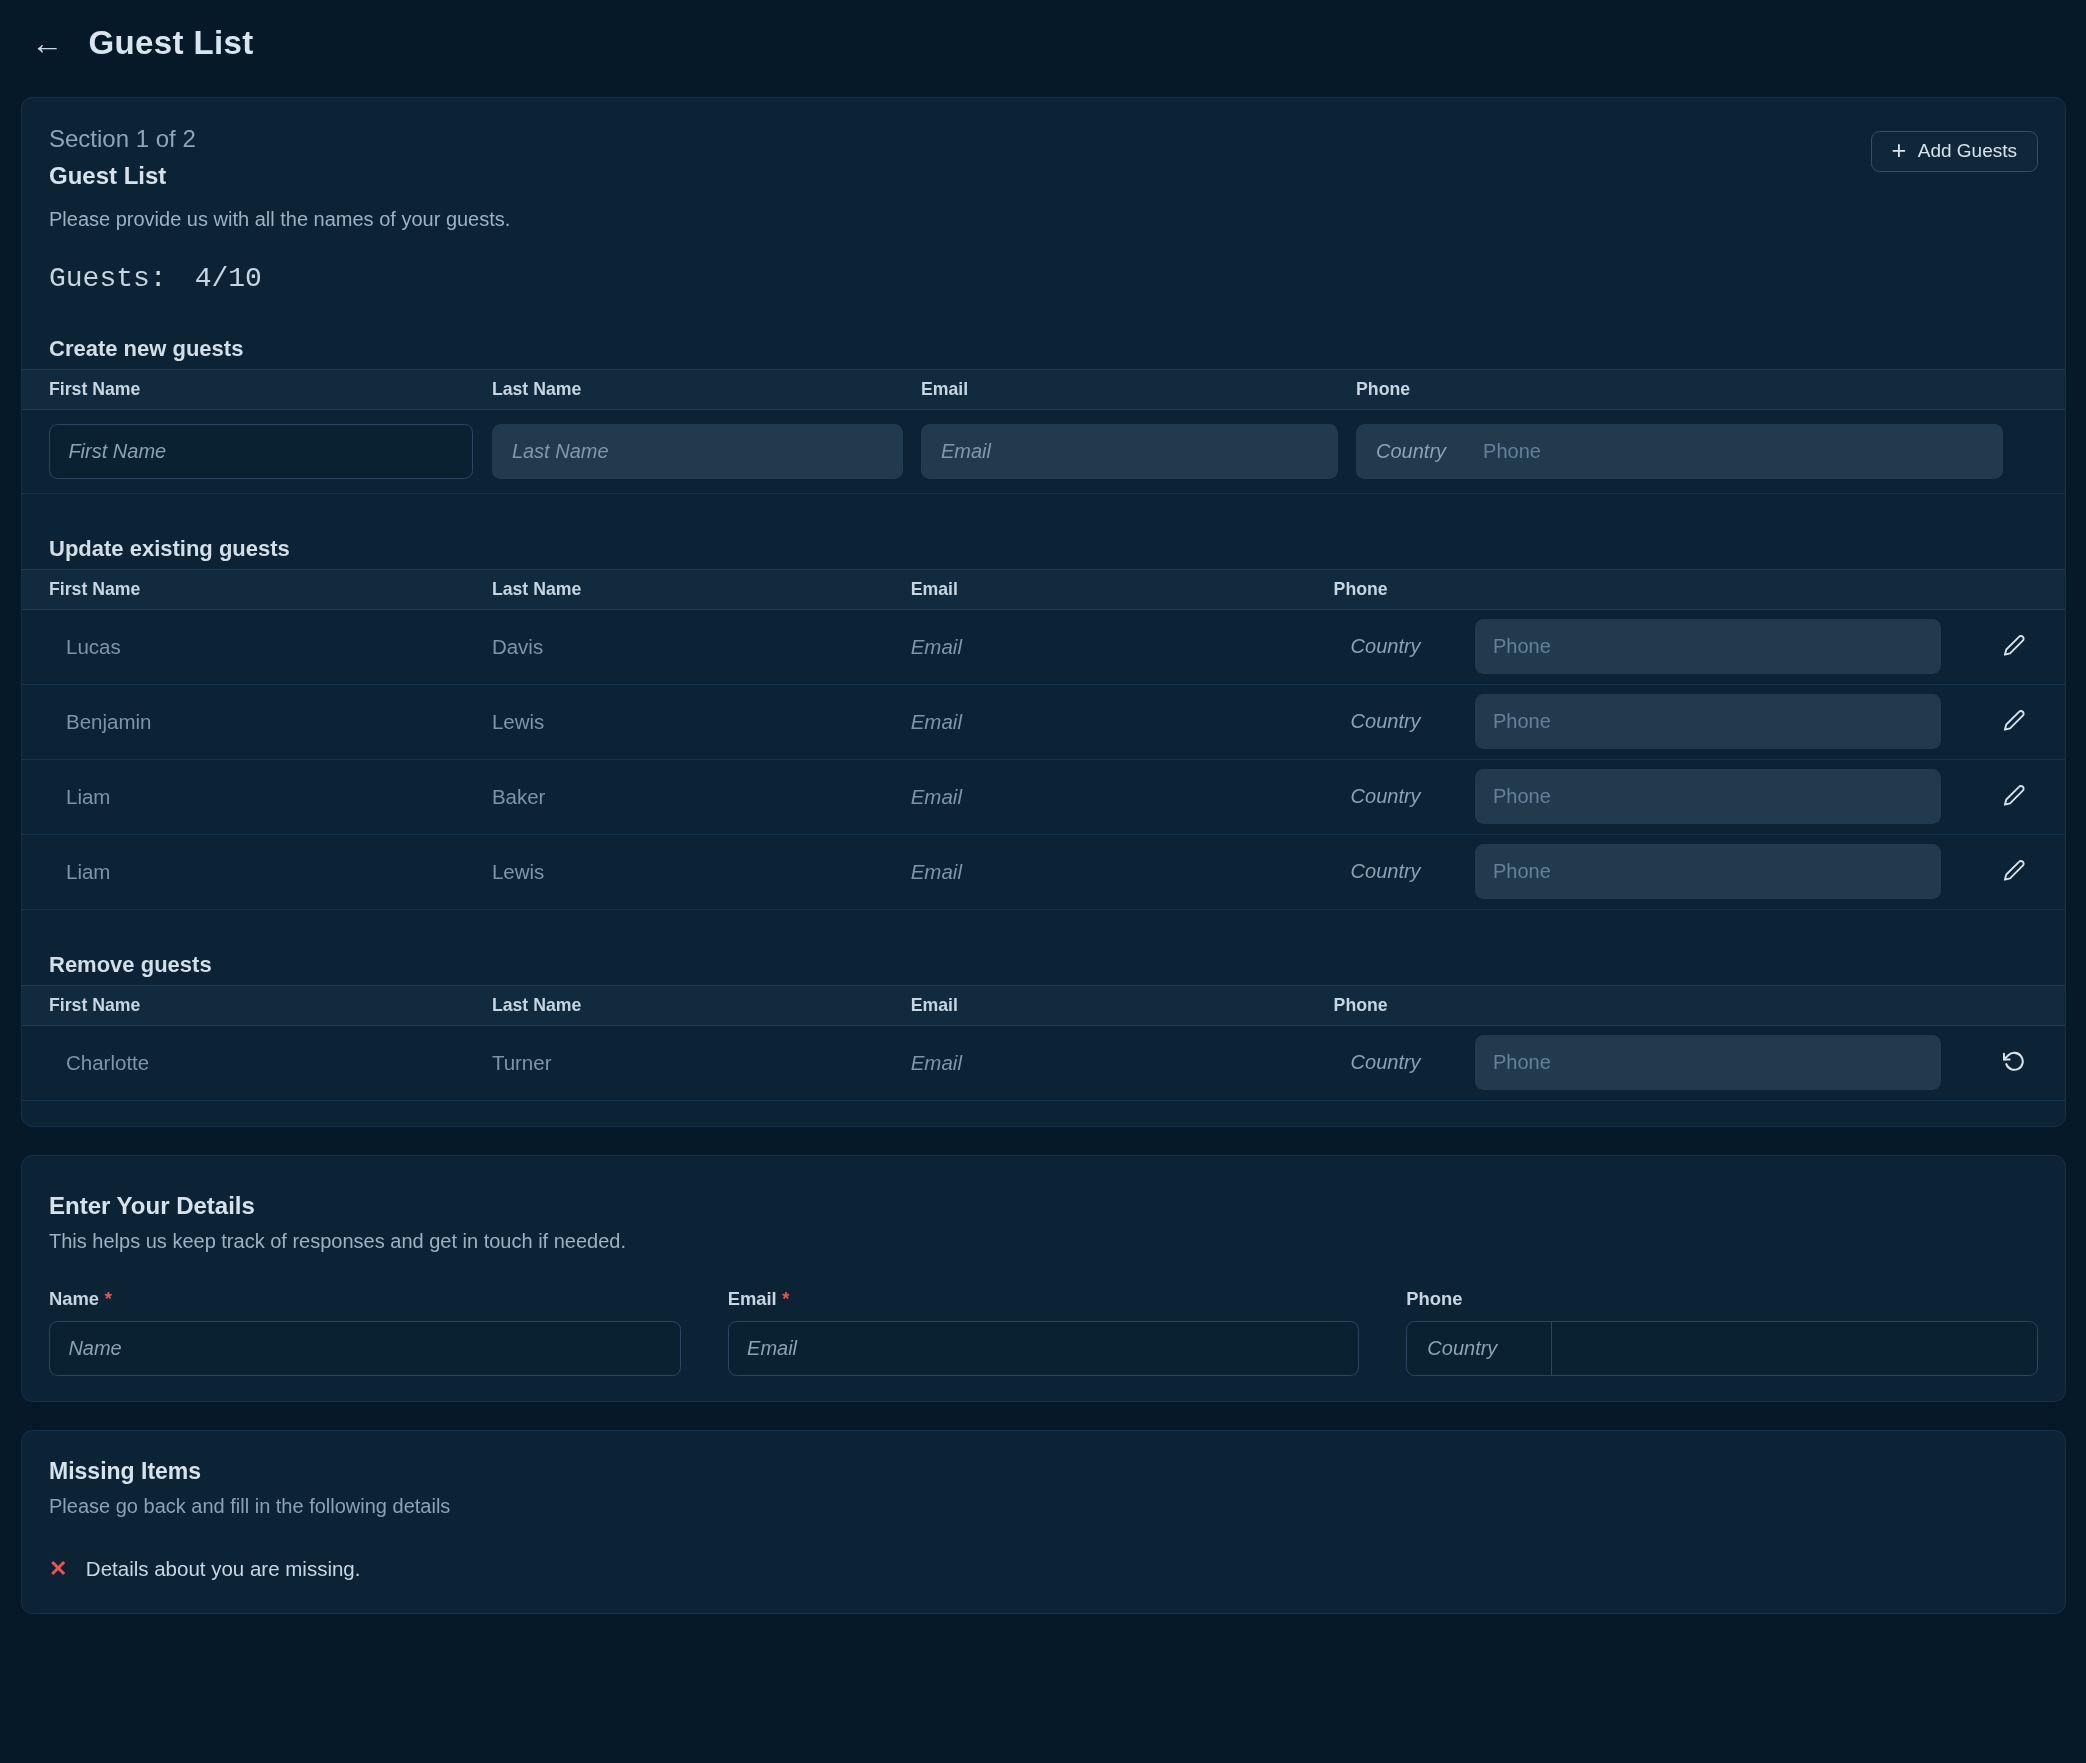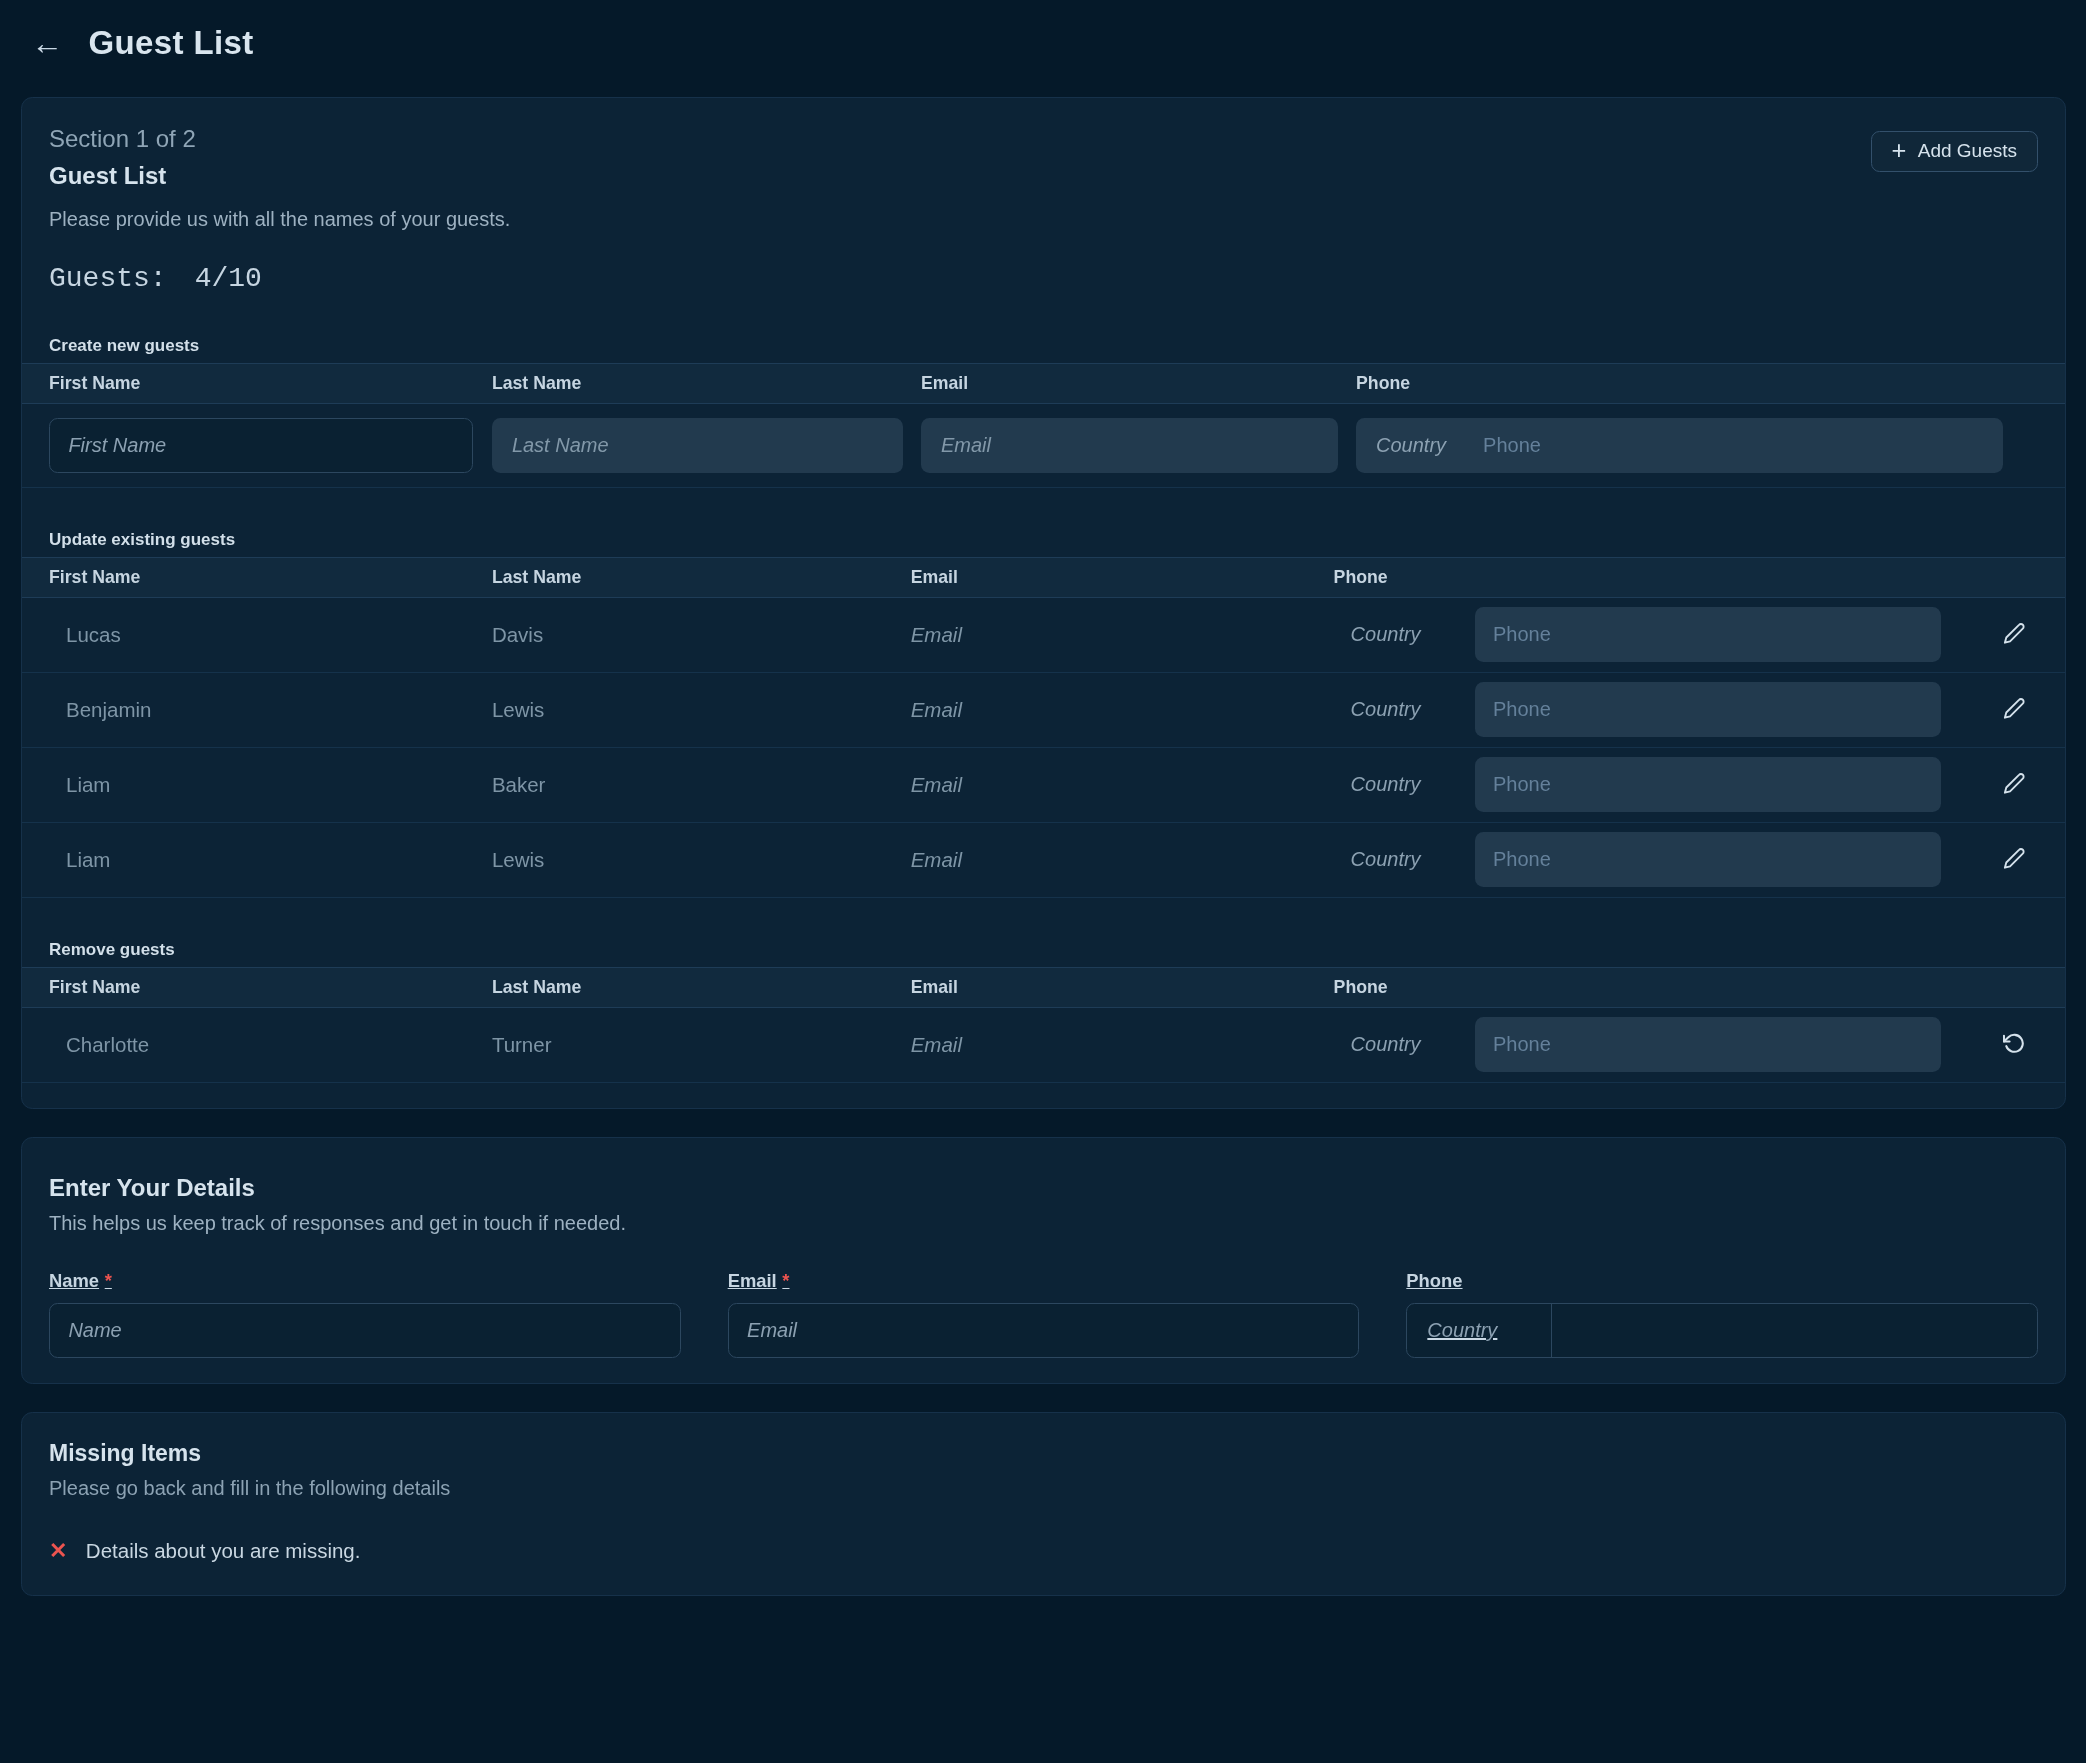--- a/index.html
+++ b/index.html
@@ -30,21 +30,21 @@
     display: flex; align-items: center; gap: 11.3px; height: 41px; padding: 0 20px;
     border: 1.4px solid #33506B; border-radius: 8.5px; background: rgba(255,255,255,0.02);
     color: #D6E3ED; font-size: 19px; font-family: inherit; cursor: pointer; margin-top: 5.6px;
   }
   .plus-icon { font-size: 25.4px; font-weight: 300; line-height: 1; margin-top: -2.1px; }
 
   .desc { font-size: 20px; color: #9DB1C1; margin-top: 18px; }
   .guests-line { margin-top: 32px; font-size: 28px; color: #C6D5E1; font-family: Liberation Mono, monospace; }
   .g-count { margin-left: 28px; }
 
-  .sub { font-size: 17px; font-weight: bold; color: #D2DFE9; margin-top: 42px; margin-bottom: 7px; }
+  .sub { font-size: 22px; font-weight: bold; color: #D2DFE9; margin-top: 42px; margin-bottom: 7px; }
 
   
   .thead {
     background: #112A3E; border-top: 1.4px solid #1E3C57; border-bottom: 1.4px solid #1E3C57;
     height: 41px; align-items: center; font-size: 17.7px; font-weight: bold; color: #C6D5E1;
   }
   .grid-create { display: grid; grid-template-columns: 23% 21% 21.3% 34.7%; }
   .grid-update { display: grid; grid-template-columns: 23% 20.5% 20.7% 30.8% 5%; }
   .thead > div:first-child { padding-left: 27px; }
 
@@ -78,21 +78,21 @@
   .email-ph { font-style: italic; }
   .phone-cell { display: flex; align-items: center; }
   .country-out { font-style: italic; color: #8CA1B2; font-size: 20px; width: 141px; padding-left: 17px; flex-shrink: 0; }
   .row-phone { flex: 1; height: 55px; background: #223A4E; border: none; border-radius: 8.5px; padding: 0 18.4px; font-size: 20px; color: #C6D5E1; font-family: inherit; outline: none; }
   .row-phone::placeholder { color: #64809A; }
   .action { display: flex; justify-content: center; padding-right: 0 !important; }
   .icon-btn { background: none; border: none; color: #D5E2EC; cursor: pointer; display: flex; align-items: center; }
   .icon-btn svg { width: 22.6px; height: 22.6px; }
 
   
-  .fields { display: grid; grid-template-columns: 1fr 1fr 1fr; column-gap: 47px; margin-top: 35px; text-decoration: underline; }
+  .fields { display: grid; grid-template-columns: 1fr 1fr 1fr; column-gap: 47px; margin-top: 35px; }
   .field-label { font-size: 18.4px; font-weight: bold; color: #C6D5E1; margin-bottom: 11.3px; }
   .req { color: #ED5450; margin-left: 5.6px; font-weight: bold; }
   .phone-group {
     display: flex; height: 55px; border: 1.4px solid #2C475F; border-radius: 8.5px;
     background: #0A2132; overflow: hidden;
   }
   .pg-country { width: 145px; display: flex; align-items: center; padding-left: 20px; font-style: italic; color: #8CA1B2; font-size: 20px; border-right: 1.4px solid #2C475F; flex-shrink: 0; }
   .pg-phone { flex: 1; background: transparent; border: none; outline: none; padding: 0 20px; font-size: 20px; color: #C6D5E1; font-family: inherit; }
   .pg-phone::placeholder { color: #64809A; }
 

